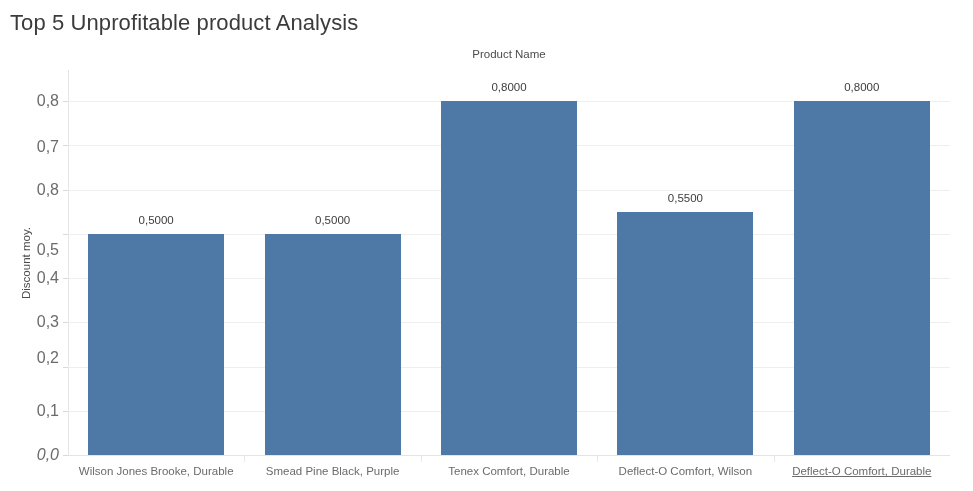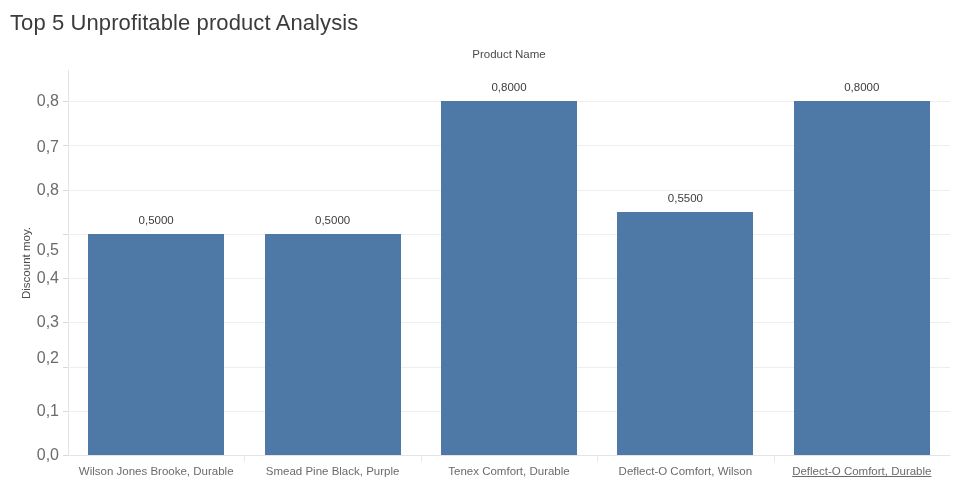--- a/index.html
+++ b/index.html
@@ -170,21 +170,21 @@
       <div class="gridline" style="top: 163.75px;"></div>
       <div class="tickmark" style="top: 163.75px;"></div>
       <div class="gridline" style="top: 119.5px;"></div>
       <div class="tickmark" style="top: 119.5px;"></div>
       <div class="gridline" style="top: 75.25px;"></div>
       <div class="tickmark" style="top: 75.25px;"></div>
       <div class="gridline" style="top: 31px;"></div>
       <div class="tickmark" style="top: 31px;"></div>
     </div>
   <div id="ytick-labels">
-      <div class="ytick-label" style="top: 385px;">0,0</div>
+      <div class="ytick-label" style="top: 385px; font-style: italic;">0,0</div>
       <div class="ytick-label" style="top: 340.75px;">0,1</div>
       <div class="ytick-label" style="top: 288px;">0,2</div>
       <div class="ytick-label" style="top: 252.25px;">0,3</div>
       <div class="ytick-label" style="top: 208px;">0,4</div>
       <div class="ytick-label" style="top: 180px;">0,5</div>
       <div class="ytick-label" style="top: 119.5px;">0,8</div>
       <div class="ytick-label" style="top: 77px;">0,7</div>
       <div class="ytick-label" style="top: 31px;">0,8</div>
     </div>
   <div id="bars">

